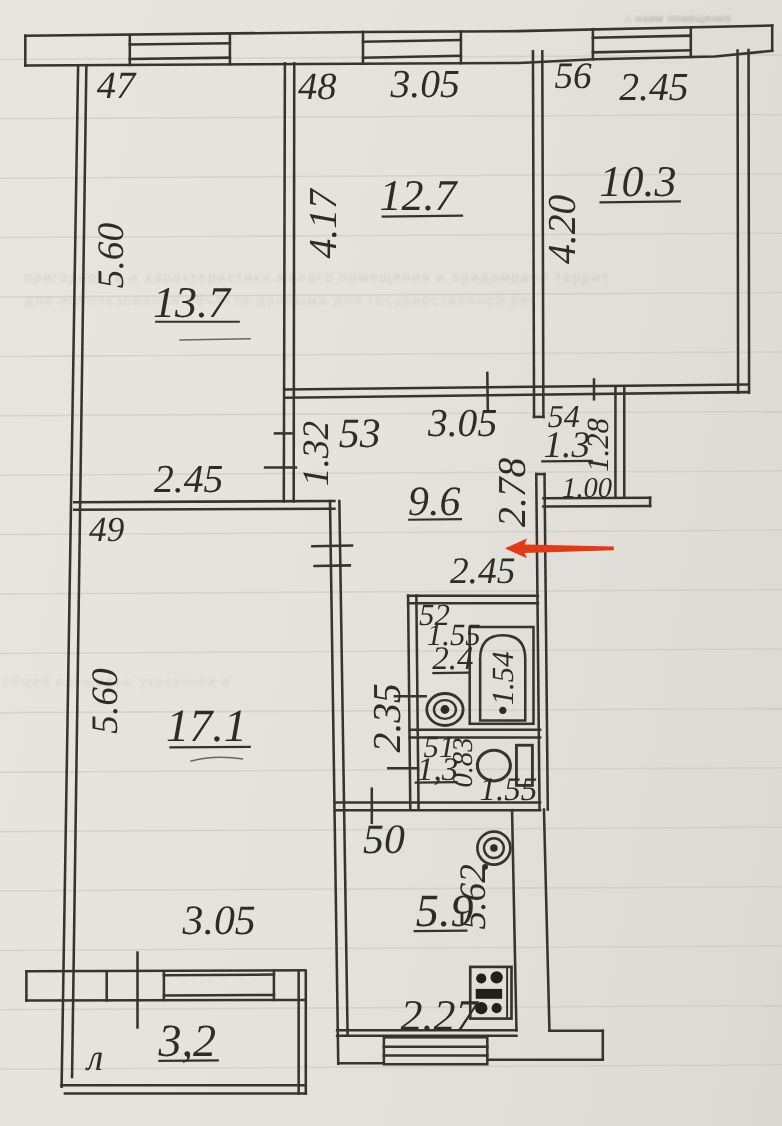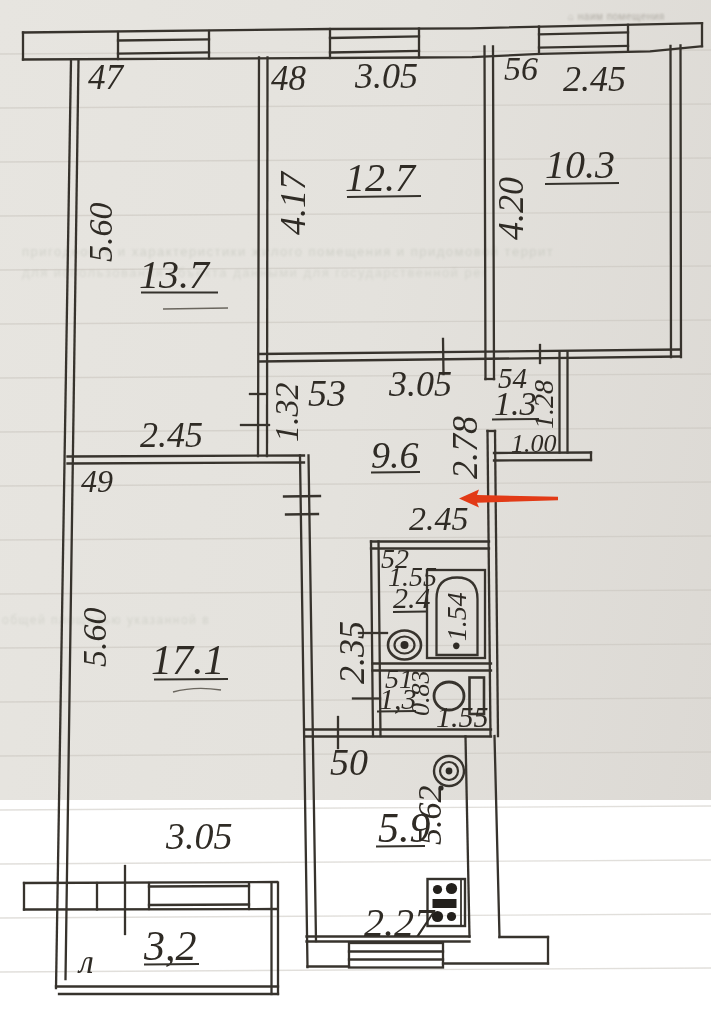--- a/index.html
+++ b/index.html
@@ -1,18 +1,18 @@
 <!DOCTYPE html>
 <html><head>
 <meta charset="utf-8">
 <style>
   html,body{margin:0;padding:0;}
   body{width:711px;height:1024px;overflow:hidden;
        font-family:"Liberation Serif", serif;}
-  #page{position:relative;width:711px;height:800px;
+  #page{position:relative;width:711px;height:1024px;
         background:linear-gradient(100deg,#e7e5e0 0%,#e4e2dd 50%,#dcd9d4 100%);}
   svg{position:absolute;left:0;top:0;}
   .lbl{fill:#2f2b25;font-style:italic;font-family:"Liberation Serif",serif;}
 </style>
 </head>
 <body>
 <div id="page">
 <svg width="711" height="1024" viewBox="0 0 711 1024">
   <defs>
     <filter id="blur1">

